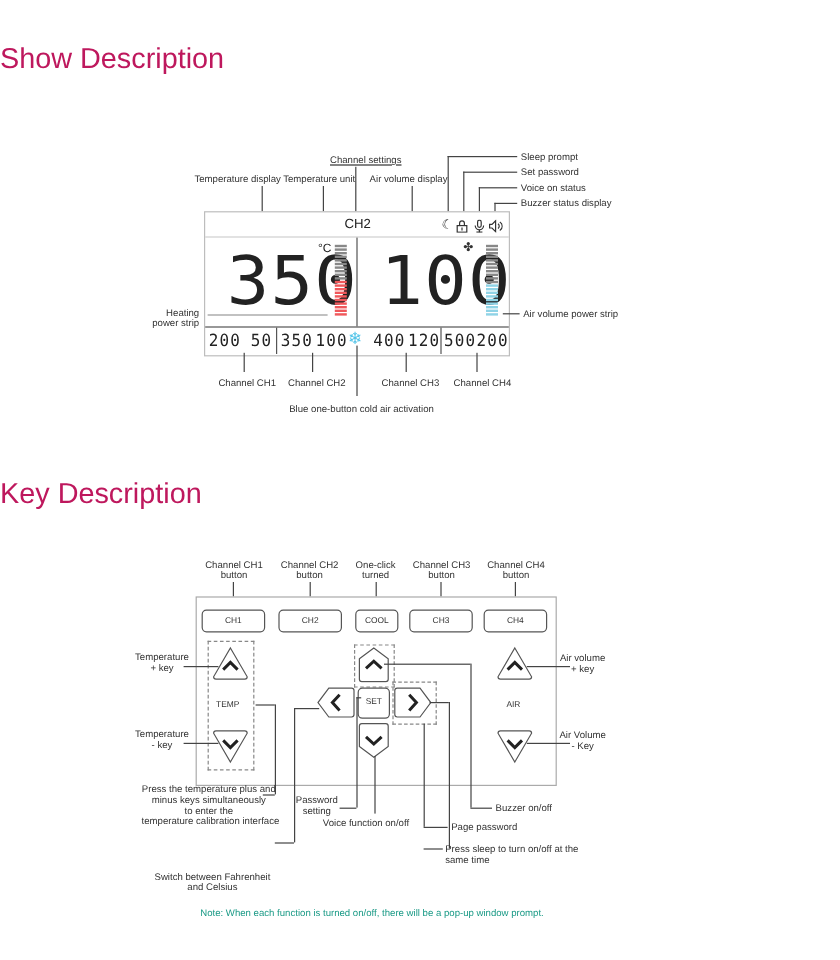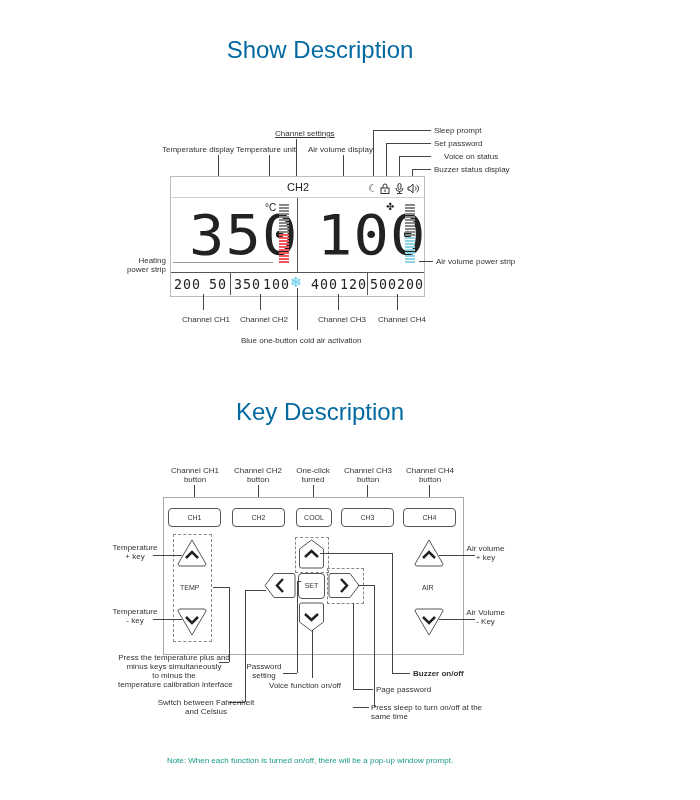--- a/index.html
+++ b/index.html
@@ -1,18 +1,18 @@
 <!DOCTYPE html>
 <html><head>
 <meta charset="utf-8">
 <style>
   html,body{margin:0;padding:0;background:#ffffff;}
   body{width:700px;height:800px;position:relative;overflow:hidden;font-family:"Liberation Sans",sans-serif;color:#333;}
   .abs{position:absolute;}
-  .title{position:absolute;left:0;width:640px;text-align:center;font-size:24px;color:#0369a1;font-family:"Liberation Sans",sans-serif;}
+  .title{position:absolute;left:0;width:640px;font-size:24px;color:#be185d;font-family:"Liberation Sans",sans-serif;}
   .lbl{position:absolute;font-size:8px;color:#333;line-height:9px;white-space:nowrap;font-family:"Liberation Sans",sans-serif;}
   .lbl.c{text-align:center;}
   .lbl.r{text-align:right;}
   .ln{position:absolute;background:#444;}
   .hl{height:1px;}
   .vl{width:1px;}
   .panel{position:absolute;border:1px solid #bdbdbd;background:#fff;}
   .seg{font-family:"DejaVu Sans Mono","Liberation Mono",monospace;color:#222;position:absolute;letter-spacing:1px;}
   .big{font-size:56px;font-weight:normal;transform:scaleX(1.05);transform-origin:left top;line-height:56px;}
   .small{font-size:14px;line-height:16px;transform:scaleX(0.95);transform-origin:left top;}
@@ -27,21 +27,21 @@
 <body>
 
 <div class="title" style="top:36px;">Show Description</div>
 
 <div class="lbl" style="left:275px;top:129px;text-decoration:underline;">Channel settings</div>
 <div class="lbl" style="left:162px;top:145px;">Temperature display</div>
 <div class="lbl" style="left:236px;top:145px;">Temperature unit</div>
 <div class="lbl" style="left:308px;top:145px;">Air volume display</div>
 <div class="lbl" style="left:434px;top:126px;">Sleep prompt</div>
 <div class="lbl" style="left:434px;top:139px;">Set password</div>
-<div class="lbl" style="left:444px;top:152px;">Voice on status</div>
+<div class="lbl" style="left:434px;top:152px;">Voice on status</div>
 <div class="lbl" style="left:434px;top:165px;">Buzzer status display</div>
 
 <div class="ln vl" style="left:296px;top:139px;height:39px;"></div>
 <div class="ln vl" style="left:218px;top:155px;height:107px;"></div>
 <div class="ln vl" style="left:269px;top:155px;height:45px;"></div>
 <div class="ln vl" style="left:343px;top:155px;height:55px;"></div>
 <div class="ln hl" style="left:373px;top:130px;width:58px;"></div>
 <div class="ln vl" style="left:373px;top:130px;height:50px;"></div>
 <div class="ln hl" style="left:386px;top:143px;width:45px;"></div>
 <div class="ln vl" style="left:386px;top:143px;height:37px;"></div>
@@ -283,31 +283,31 @@
 <div class="ln hl" style="left:358px;top:585px;width:16px;"></div>
 <div class="ln vl" style="left:374px;top:585px;height:122px;"></div>
 
 <div class="ln hl" style="left:320px;top:553px;width:72px;"></div>
 <div class="ln vl" style="left:392px;top:553px;height:120px;"></div>
 <div class="ln hl" style="left:392px;top:673px;width:18px;"></div>
 
 <div class="lbl c" style="left:118px;top:653px;width:112px;">
   <div>Press the temperature plus and</div>
   <div>minus keys simultaneously</div>
-  <div>to minus the</div>
+  <div>to enter the</div>
   <div>temperature calibration interface</div>
 </div>
 <div class="lbl c" style="left:246px;top:662px;width:36px;">
   <div>Password</div>
   <div>setting</div>
 </div>
 <div class="lbl" style="left:269px;top:681px;">Voice function on/off</div>
-<div class="lbl" style="left:413px;top:669px;font-weight:bold;">Buzzer on/off</div>
+<div class="lbl" style="left:413px;top:669px;">Buzzer on/off</div>
 <div class="lbl" style="left:376px;top:685px;">Page password</div>
-<div class="lbl c" style="left:127px;top:698px;width:100px;margin-left:29px;">
+<div class="lbl c" style="left:127px;top:726px;width:100px;">
   <div>Switch between Fahrenheit</div>
   <div>and Celsius</div>
 </div>
 <div class="ln hl" style="left:353px;top:707px;width:16px;"></div>
 
 <div class="lbl" style="left:371px;top:703px;">
   <div>Press sleep to turn on/off at the</div>
   <div>same time</div>
 </div>
 

